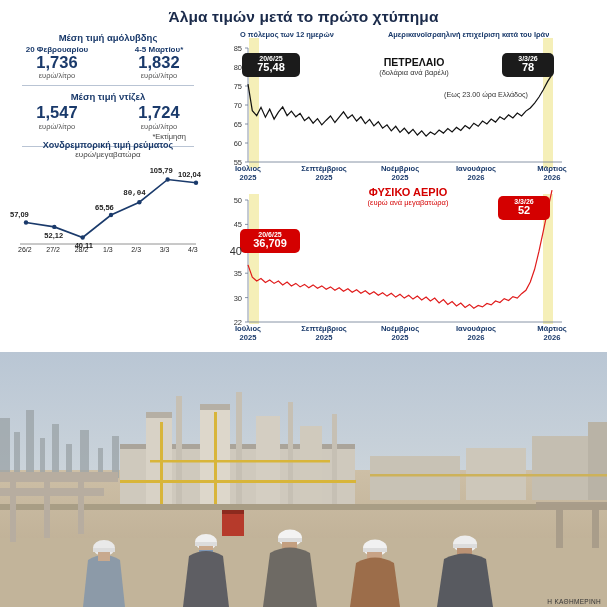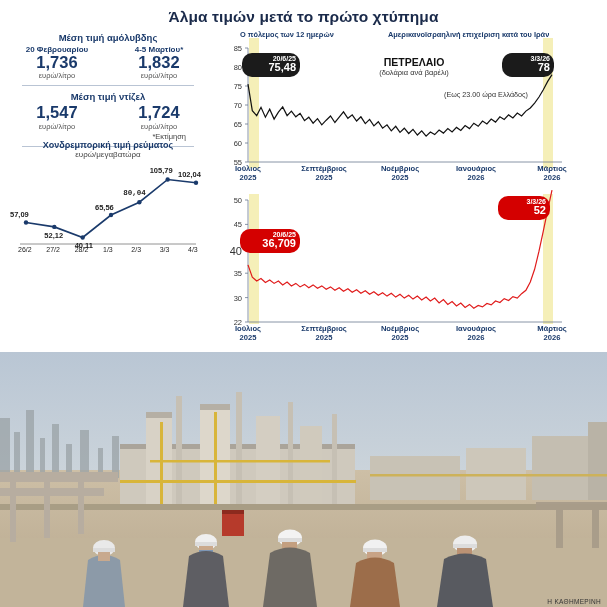--- a/index.html
+++ b/index.html
@@ -45,22 +45,22 @@
   }
   .para .red{color:#c00000;font-weight:bold;}
 
   
   .chartwrap{position:absolute;left:206px;top:30px;width:394px;height:318px;}
   svg{display:block;}
 
   .banner{position:absolute;font-size:7.4px;color:#1a3a6b;font-weight:bold;}
 
   .badge{
-    position:absolute;background:#1b1b1b;color:#fff;border-radius:10px;
-    text-align:right;padding:2px 4px 3px;line-height:1.05;
+    position:absolute;background:#1b1b1b;color:#fff;border-radius:5px;
+    text-align:center;padding:2px 4px 3px;line-height:1.05;
   }
   .badge .d{font-size:7px;font-weight:bold;}
   .badge .v{font-size:11px;font-weight:bold;}
   .badge.red{background:#d40000;}
 
   .ctitle{position:absolute;text-align:center;}
   .ctitle .n{font-size:10.5px;font-weight:bold;color:#111;}
   .ctitle .u{font-size:7.5px;color:#333;}
   .ctitle.gas .n{font-size:11px;color:#d40000;}
   .ctitle.gas .u{font-size:7.5px;color:#d40000;}
@@ -196,20 +196,24 @@
 
     <div class="badge" id="oilBadgeL" style="left:36px;top:23px;width:50px;">
       <div class="d">20/6/25</div>
       <div class="v">75,48</div>
     </div>
     <div class="badge" id="oilBadgeR" style="left:296px;top:23px;width:44px;">
       <div class="d">3/3/26</div>
       <div class="v">78</div>
     </div>
 
+    <div class="ctitle gas" style="left:112px;top:156px;width:180px;">
+      <div class="n">ΦΥΣΙΚΟ ΑΕΡΙΟ</div>
+      <div class="u">(ευρώ ανά μεγαβατώρα)</div>
+    </div>
 
     <div class="badge red" id="gasBadgeL" style="left:34px;top:199px;width:52px;">
       <div class="d">20/6/25</div>
       <div class="v">36,709</div>
     </div>
     <div class="badge red" id="gasBadgeR" style="left:292px;top:166px;width:44px;">
       <div class="d">3/3/26</div>
       <div class="v">52</div>
     </div>
 

